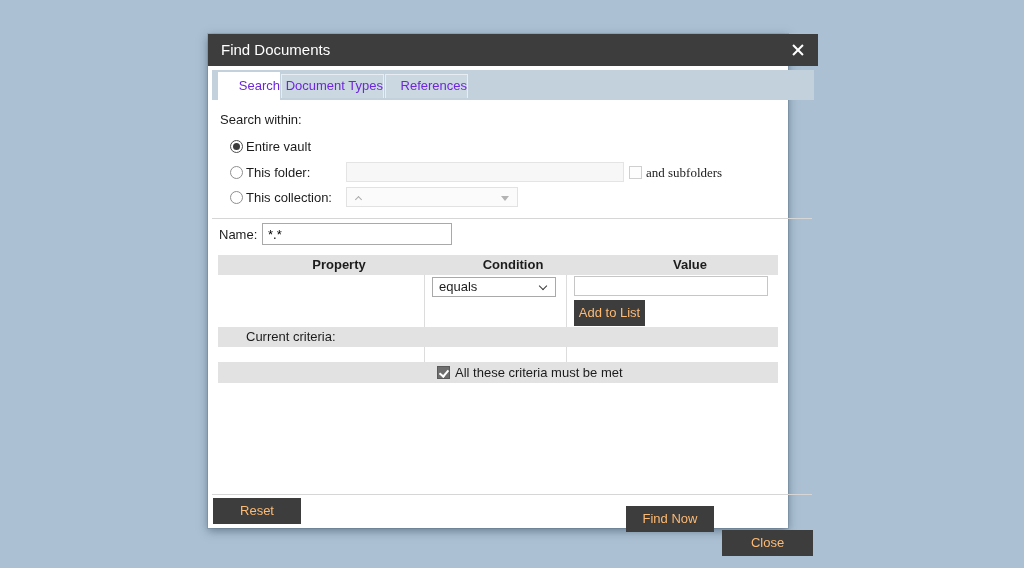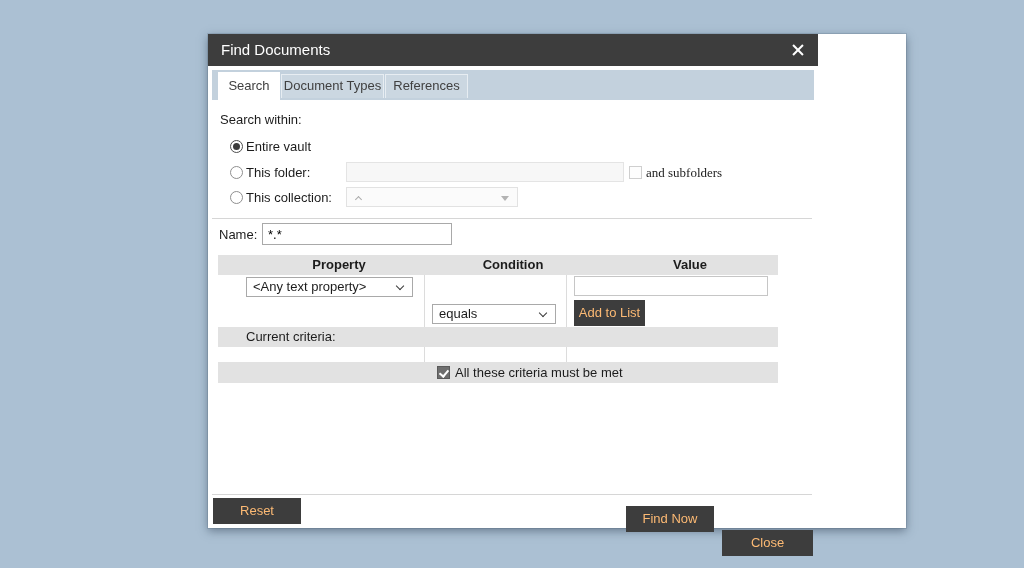--- a/index.html
+++ b/index.html
@@ -1,33 +1,33 @@
 <!DOCTYPE html>
 <html><head>
 <meta charset="utf-8">
 <style>
   * { margin:0; padding:0; box-sizing:border-box; }
   html,body { width:1024px; height:568px; overflow:hidden; }
   body { background:#abc0d3; font-family:"Liberation Sans",sans-serif; font-size:13px; color:#1c1c1c; position:relative; }
 
-  .dialog { position:absolute; left:208px; top:34px; width:698px; height:494px; background:#ffffff;
+  .dialog { position:absolute; left:208px; top:34px; width:580px; height:494px; background:#ffffff;
             box-shadow:0 3px 9px rgba(50,65,85,.55), 0 0 0 1px rgba(100,120,140,.25); }
 
   
   .titlebar { position:absolute; left:0; top:0; width:610px; height:32px; background:#3d3d3d; }
   .title { position:absolute; left:13px; top:0; line-height:32px; color:#ffffff; font-size:15px; }
   .close-btn { position:absolute; right:9px; top:5px; width:22px; height:22px; cursor:pointer; }
   .close-btn .bar { position:absolute; left:4px; top:10px; width:14px; height:2px; background:#ffffff; }
   .close-btn .b1 { transform:rotate(45deg); }
   .close-btn .b2 { transform:rotate(-45deg); }
 
   
   .tabstrip { position:absolute; left:4px; top:36px; width:602px; height:30px; background:#c3d1dd; }
-  .tab { position:absolute; top:4px; height:24px; line-height:22px; text-align:center; background:#cbd7e1;
-         border:1px solid #e7edf2; border-bottom:none; color:#404040; cursor:pointer; }
+  .tab { position:absolute; top:4px; height:24px; line-height:22px; text-align:right; background:#cbd7e1;
+         border:1px solid #e7edf2; border-bottom:none; color:#6d28d9; cursor:pointer; }
   .tab.active { top:2px; height:28px; line-height:28px; background:#ffffff; border:none; z-index:2; }
   .tab-search { left:6px; width:62px; }
   .tab-doctypes { left:69px; width:103px; }
   .tab-refs { left:173px; width:83px; }
 
   .lbl { position:absolute; line-height:15px; }
 
   
   .radio { position:absolute; width:13px; height:13px; border:1px solid #8f8f8f; border-radius:50%; background:#fff; cursor:pointer; }
   .radio.sel { border-color:#4d4d4d; }
@@ -116,25 +116,21 @@
 
   <div class="table">
     <div class="band hdr-band"></div>
     <div class="hdr hdr-prop">Property</div>
     <div class="hdr hdr-cond">Condition</div>
     <div class="hdr hdr-val">Value</div>
 
     <div class="sep" style="left:206px; top:20px; height:52px;"></div>
     <div class="sep" style="left:348px; top:20px; height:52px;"></div>
 
-    <div class="select" style="left:28px; top:22px; width:167px;">
-      <span>&lt;Any text property&gt;</span>
-      <span class="chev"></span>
-    </div>
-    <div class="select" style="left:214px; top:22px; width:124px;margin-top:27px;">
+    <div class="select" style="left:214px; top:22px; width:124px;">
       <span>equals</span>
       <span class="chev"></span>
     </div>
     <input class="txt val-input" style="left: 356px; top: 21px; width: 194px; height: 20px;" value="">
     <div class="btn-dark" style="left:356px; top:45px; width:71px;">Add to List</div>
 
     <div class="band cur-band"></div>
     <div class="cur-lbl">Current criteria:</div>
 
     <div class="sep" style="left:206px; top:92px; height:15px;"></div>

